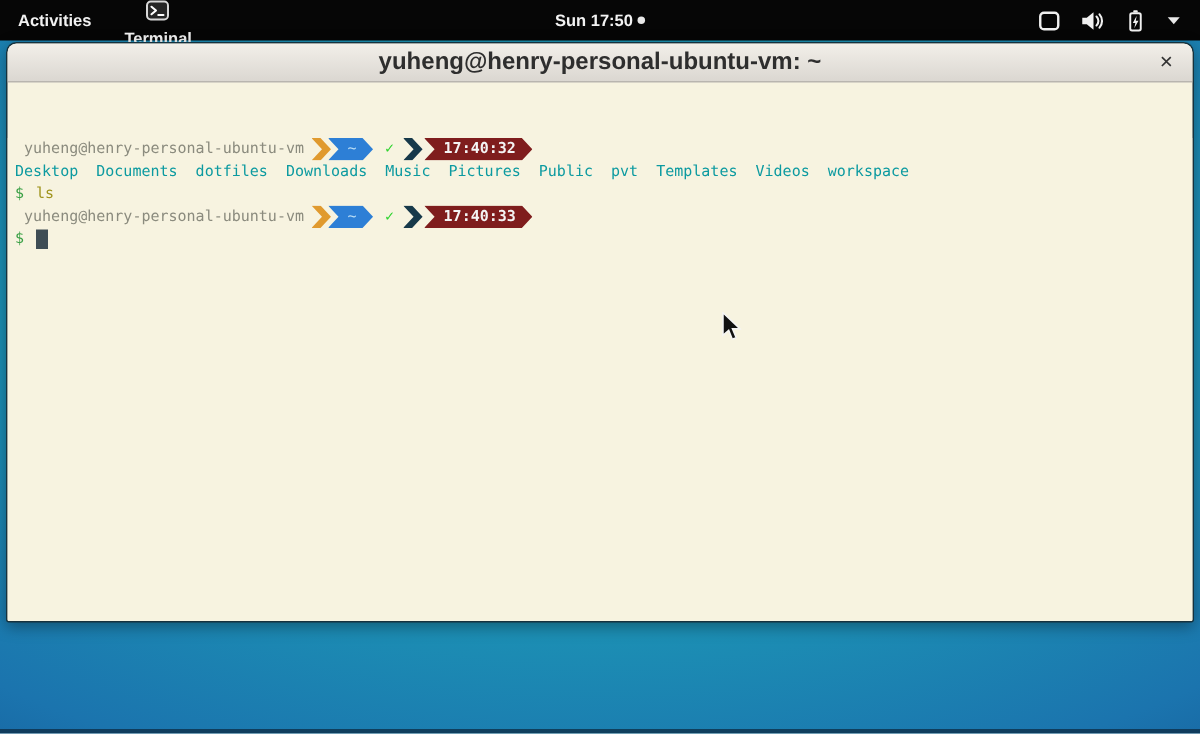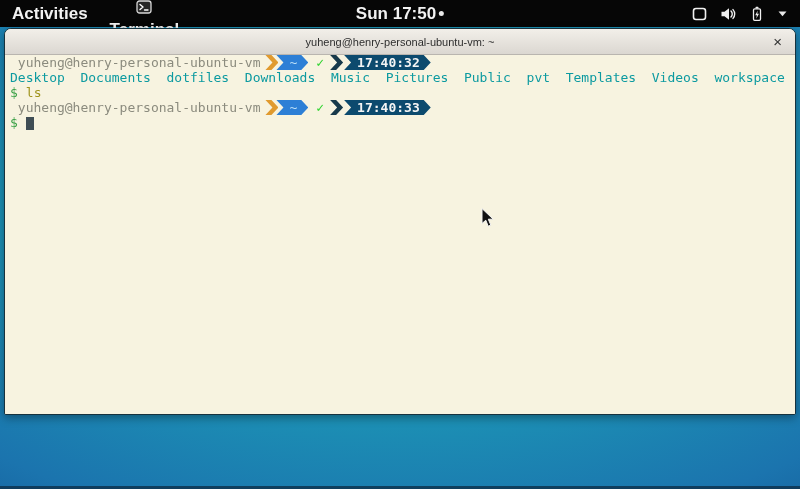--- a/index.html
+++ b/index.html
@@ -10,21 +10,21 @@
     background: radial-gradient(ellipse 90% 80% at 50% 42%, #18a4a6 0%, #1c8fb4 55%, #1b74ae 85%, #16629e 100%);
   }
   body::after {
     content: ""; position: absolute; left: 0; right: 0; bottom: 0; height: 3px;
     background: #0d2f4a; opacity: .8;
   }
 
   
   .top-bar {
     position: absolute; top: 0; left: 0; width: 800px; height: 27px;
-    background: #060606; color: #f2f2f2; font-size: 17px; font-weight: 700;
+    background: #060606; color: #f2f2f2; font-size: 11px; font-weight: 700;
     display: flex; align-items: center;
   }
   .tb-left { display: flex; align-items: center; height: 100%; }
   .activities { padding: 0 12px; height: 100%; display: flex; align-items: center; cursor: default; }
   .app-menu { display: flex; align-items: center; gap: 6px; padding: 0 10px; height: 100%; flex-direction: column; }
   .tb-center {
     position: absolute; left: 50%; transform: translateX(-50%);
     display: flex; align-items: center; gap: 3px; height: 100%;
   }
   .notif-dot { width: 5px; height: 5px; border-radius: 50%; background: #e8e8e8; }
@@ -41,49 +41,49 @@
     box-shadow: 0 3px 10px rgba(0,0,0,.35);
     display: flex; flex-direction: column; overflow: hidden;
     background: #f7f3e0;
   }
   .titlebar {
     height: 26px; flex: 0 0 26px; position: relative;
     background: linear-gradient(#f2efe9, #dbd7d1);
     border-bottom: 1px solid #b9b5af;
     display: flex; align-items: center; justify-content: center;
   }
-  .titlebar .title { font-size: 11px; font-weight: 400; color: #2e2e2e; }
+  .titlebar .title { font-size: 16px; font-weight: 700; color: #2e2e2e; }
   .close-btn {
     position: absolute; right: 13px; top: 50%; transform: translateY(-54%);
     font-size: 15px; color: #333; line-height: 1; cursor: default;
   }
 
   .term {
     flex: 1; background: #f7f3e0; padding: 0 5px;
     font-family: "DejaVu Sans Mono", monospace;
-    font-size: 13px; line-height: 15px; color: #333;
+    font-size: 10px; line-height: 15px; color: #333; margin-top: 37px;
   }
   .line { height: 15px; white-space: pre; }
   .prompt-line { display: flex; align-items: center; }
   .user { color: #8b8b7e; white-space: pre; }
 
   
   .pl-chev {
     display: inline-block; width: 13px; height: 15px; margin-left: 5px;
     clip-path: polygon(0 0, 6px 0, 13px 50%, 6px 100%, 0 100%, 7px 50%);
   }
   .pl-chev.orange { background: #e09a2f; }
   .pl-chev.dark   { background: #17394a; margin-left: 6px; }
   .pl-banner {
     display: inline-flex; align-items: center; height: 15px;
     padding: 0 11px 0 13px; margin-left: -2px;
     clip-path: polygon(0 0, calc(100% - 7px) 0, 100% 50%, calc(100% - 7px) 100%, 0 100%, 7px 50%);
   }
   .pl-banner.blue { background: #2d7fd6; color: #b9ddf6; }
-  .pl-banner.dark { background: #0c4a6e; color: #f4f4f4; font-weight: 700; margin-left: 1px; }
+  .pl-banner.dark { background: #7f1d1d; color: #f4f4f4; font-weight: 700; margin-left: 1px; }
   .check { color: #2ed32e; font-weight: 700; margin-left: 8px; }
 
   .dollar { color: #3aa045; }
   .cmd { color: #a0941e; margin-left: 8px; }
   .dirs { color: #0c9aa0; }
   .cursor-block {
     display: inline-block; width: 8px; height: 13px; margin-left: 8px;
     background: #3f4d55; vertical-align: middle;
   }
 

